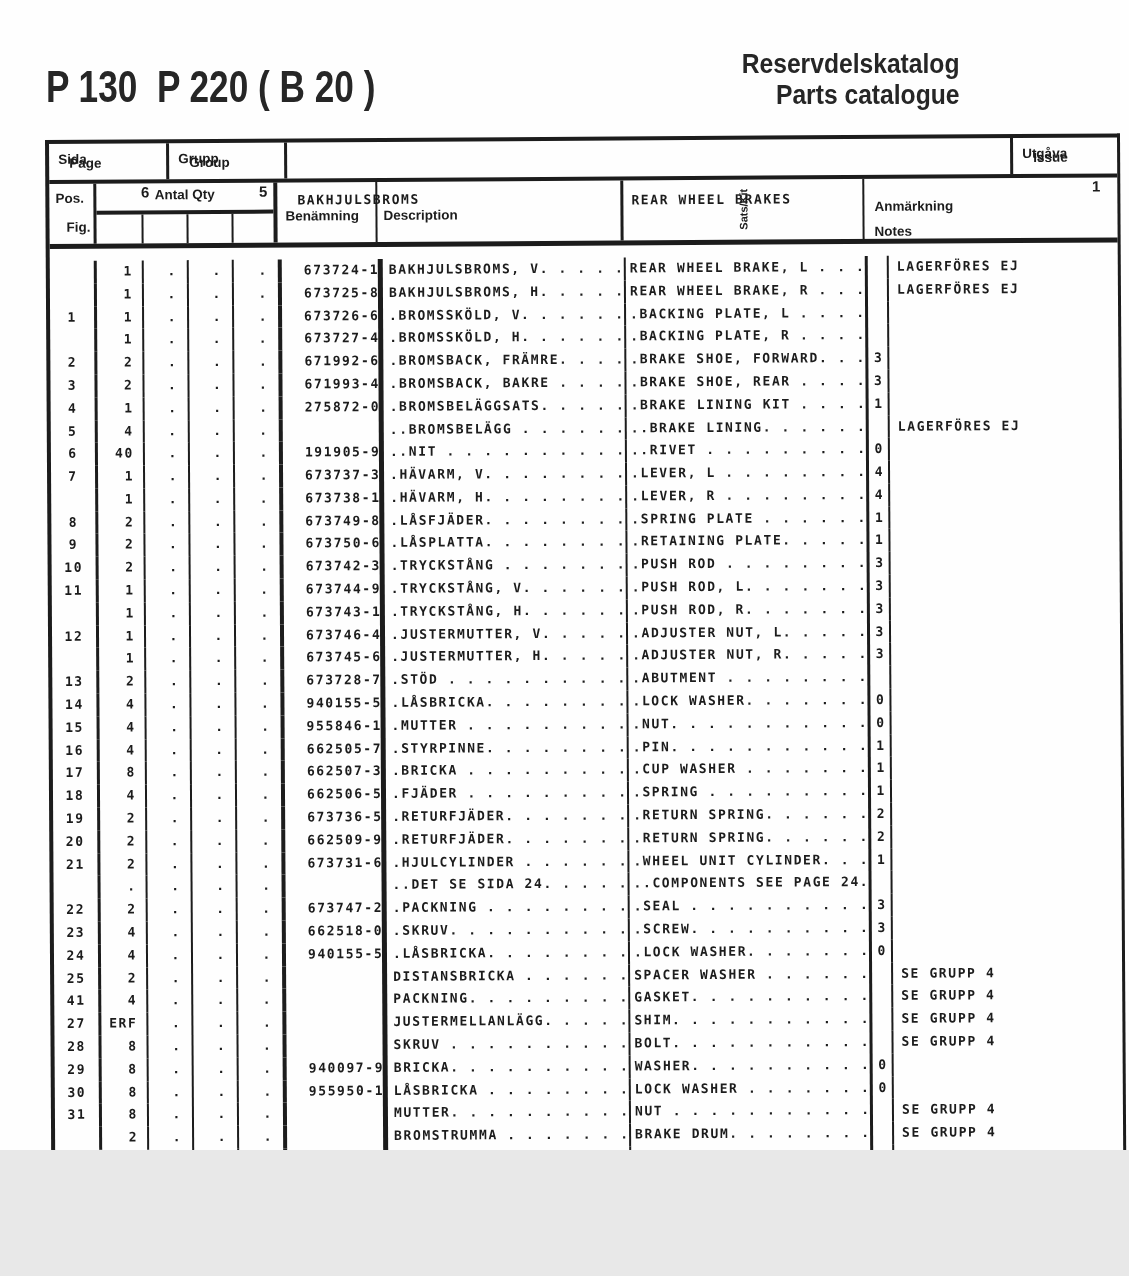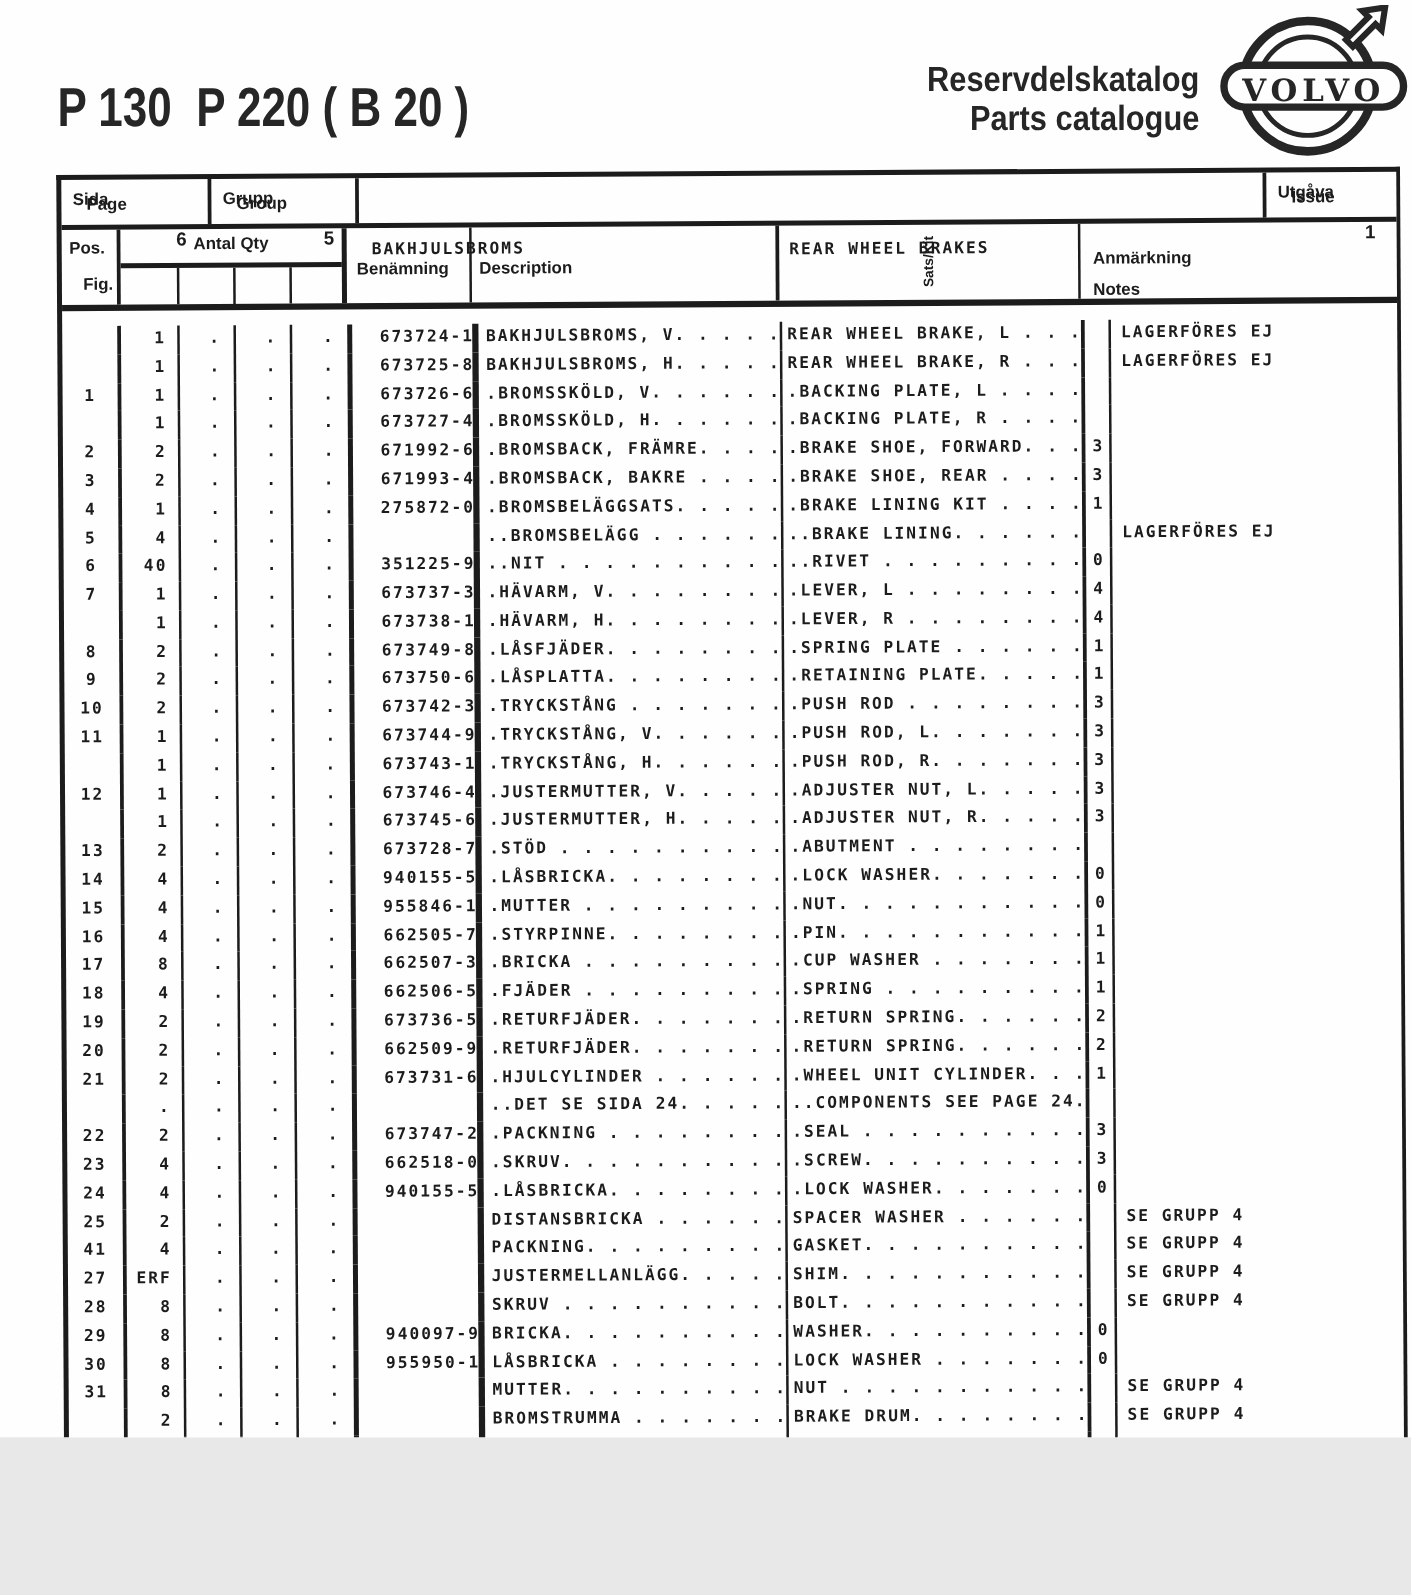--- a/index.html
+++ b/index.html
@@ -77,29 +77,20 @@
 
 <div class="page">
 
   <div class="model-title">P 130  P 220 ( B 20 )</div>
 
   <div class="catalog-titles">
     <div>Reservdelskatalog</div>
     <div>Parts catalogue</div>
   </div>
 
-  <div class="logo">
-    <svg width="152" height="124" viewBox="0 0 154 126">
-      <circle cx="72" cy="66" r="53" fill="none" stroke="#262626" stroke-width="7"></circle>
-      <circle cx="72" cy="66" r="40" fill="none" stroke="#262626" stroke-width="4"></circle>
-      <path d="M0,-4 L26,-4 L26,-11 L41,0 L26,11 L26,4 L0,4 Z" transform="translate(106,31) rotate(-45)" fill="#fefefe" stroke="#262626" stroke-width="5" stroke-linejoin="miter"></path>
-      <rect x="4" y="49" width="146" height="34" rx="17" fill="#fefefe" stroke="#262626" stroke-width="6"></rect>
-      <text x="77" y="78" text-anchor="middle" font-family="DejaVu Serif, serif" font-size="25" font-weight="bold" letter-spacing="4" fill="#262626">VOLVO</text>
-    </svg>
-  </div>
 
   <div class="tablewrap">
 
     <div class="band1">
       <div class="b1cell br">
         <span class="lab-top lbl">Sida</span>
         <span class="b1num num">6</span>
         <span class="lab-bot lbl">Page</span>
       </div>
       <div class="b1cell br">
@@ -243,21 +234,21 @@
           <div class="c-desc">..BRAKE LINING. . . . . .</div>
           <div class="c-kit"></div>
           <div class="c-notes">LAGERFÖRES EJ</div>
         </div>
         <div class="trow">
           <div class="c-pos">6</div>
           <div class="c-q1">40</div>
           <div class="c-q2">.</div>
           <div class="c-q3">.</div>
           <div class="c-q4">.</div>
-          <div class="c-part">351225-9</div>
+          <div class="c-part">191905-9</div>
           <div class="c-ben">..NIT . . . . . . . . . .</div>
           <div class="c-desc">..RIVET . . . . . . . . .</div>
           <div class="c-kit">0</div>
           <div class="c-notes"></div>
         </div>
         <div class="trow">
           <div class="c-pos">7</div>
           <div class="c-q1">1</div>
           <div class="c-q2">.</div>
           <div class="c-q3">.</div>

